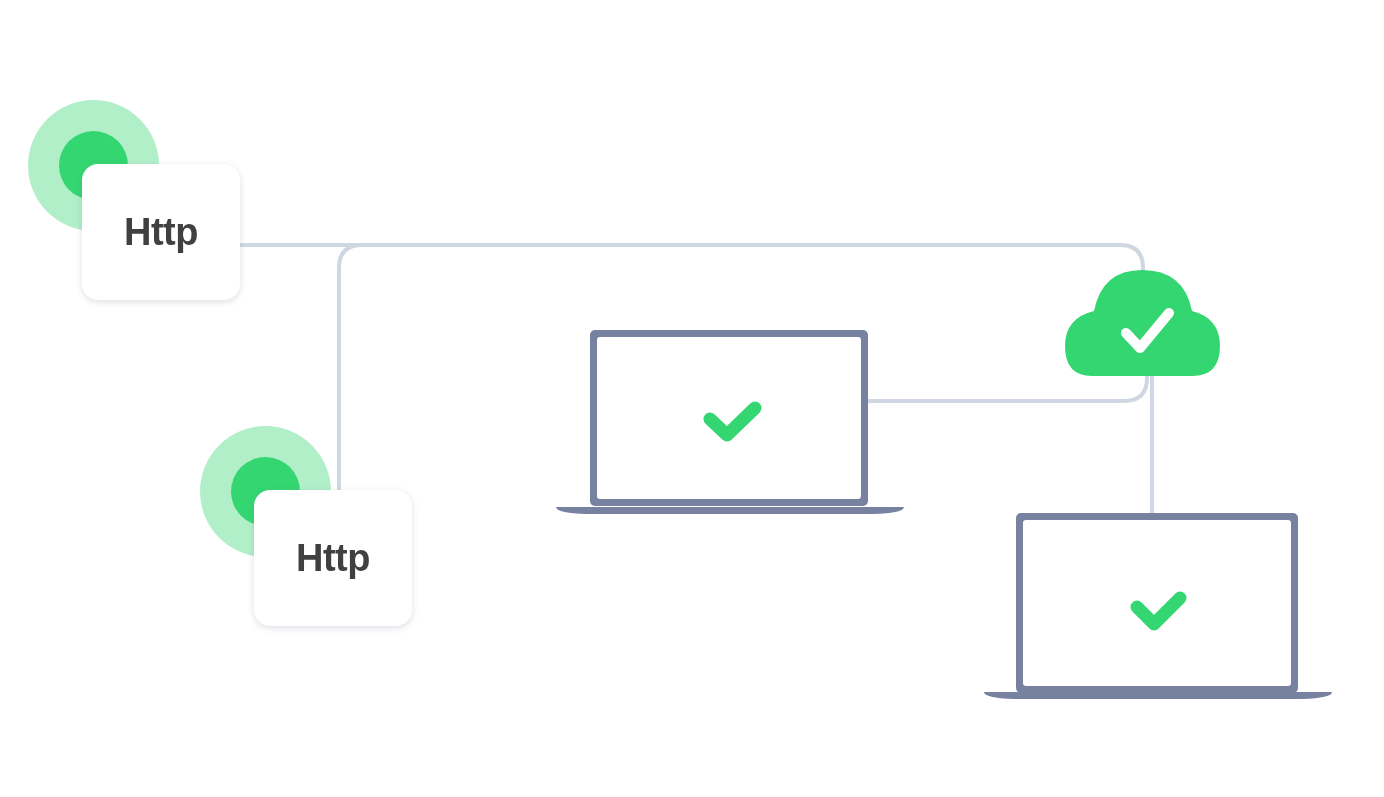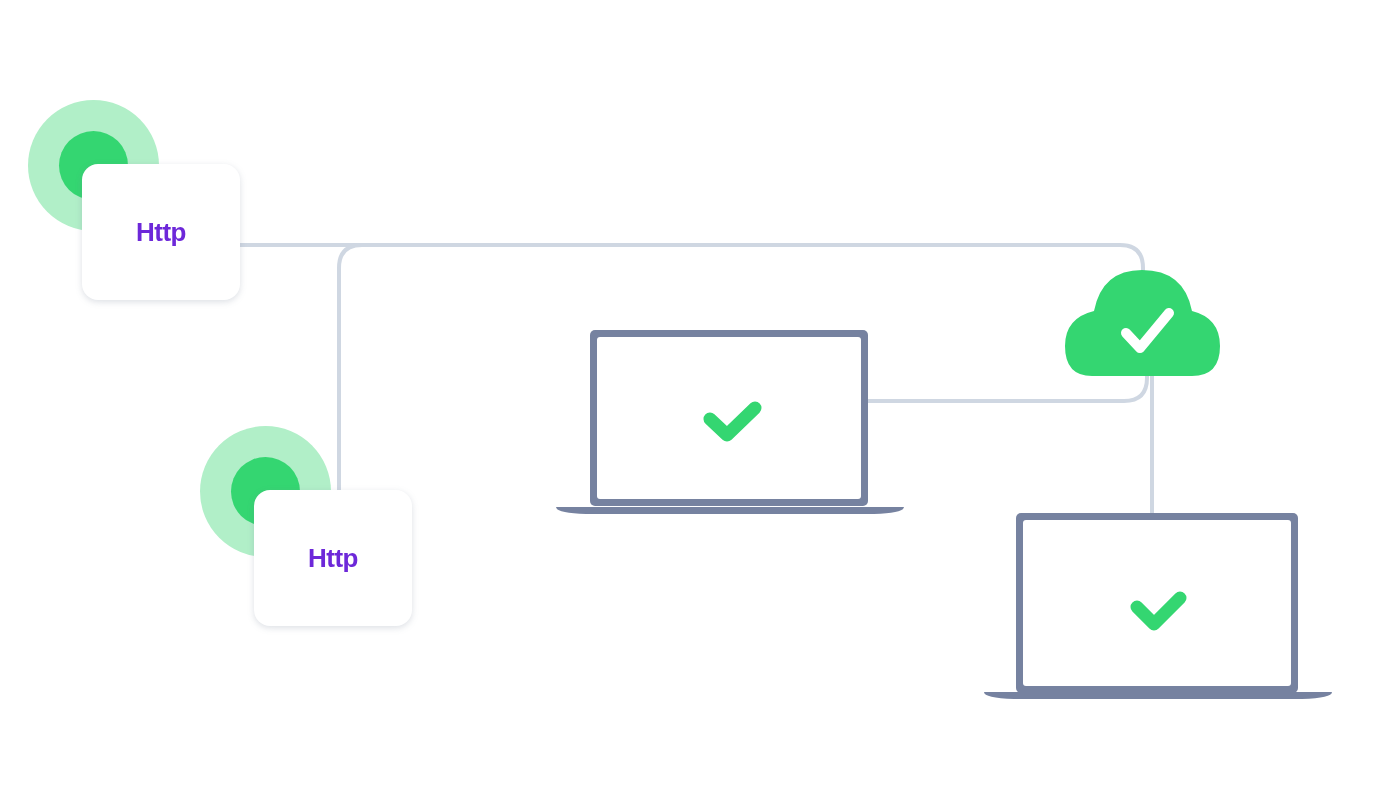--- a/index.html
+++ b/index.html
@@ -6,21 +6,21 @@
     body { width: 1384px; height: 797px; position: relative; overflow: hidden;
            font-family: "Liberation Sans", sans-serif; }
     .canvas { position: absolute; left: 0; top: 0; width: 1384px; height: 797px;
               border-radius: 22px; background: #ffffff; }
     svg.lines { position: absolute; left: 0; top: 0; }
     .halo { position: absolute; border-radius: 50%; background: #b1efc8; }
     .halo .core { position: absolute; border-radius: 50%; background: #34d671; }
     .http-card { position: absolute; width: 158px; height: 136px; background: #ffffff;
                  border-radius: 16px; box-shadow: 0 2px 6px rgba(120,130,150,0.25);
                  display: flex; align-items: center; justify-content: center; }
-    .http-card span { font-weight: 700; font-size: 26px; color: #6d28d9; letter-spacing: -0.5px; }
+    .http-card span { font-weight: 700; font-size: 38px; color: #404040; letter-spacing: -0.5px; }
     .laptop { position: absolute; }
     .cloud { position: absolute; }
   </style>
 </head>
 <body>
 
 <div class="canvas">
 
   <svg class="lines" width="1384" height="797">
     <g fill="none" stroke="#cfd7e2" stroke-width="4">

